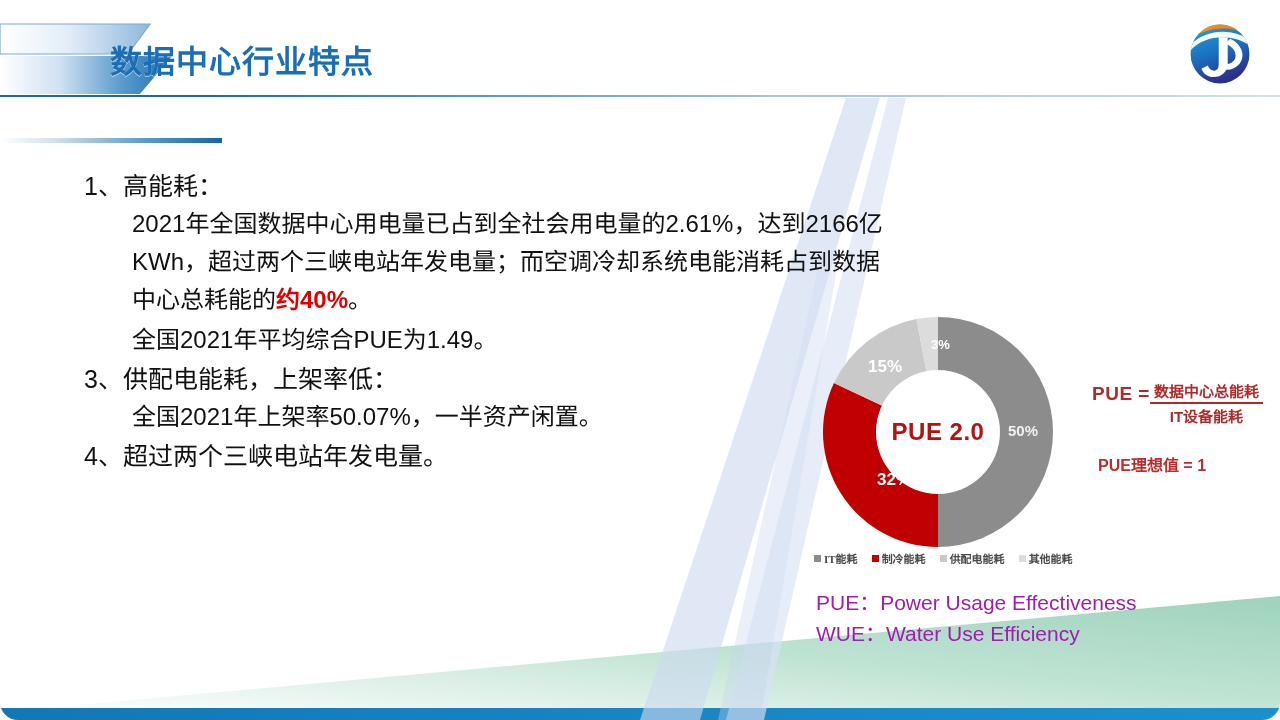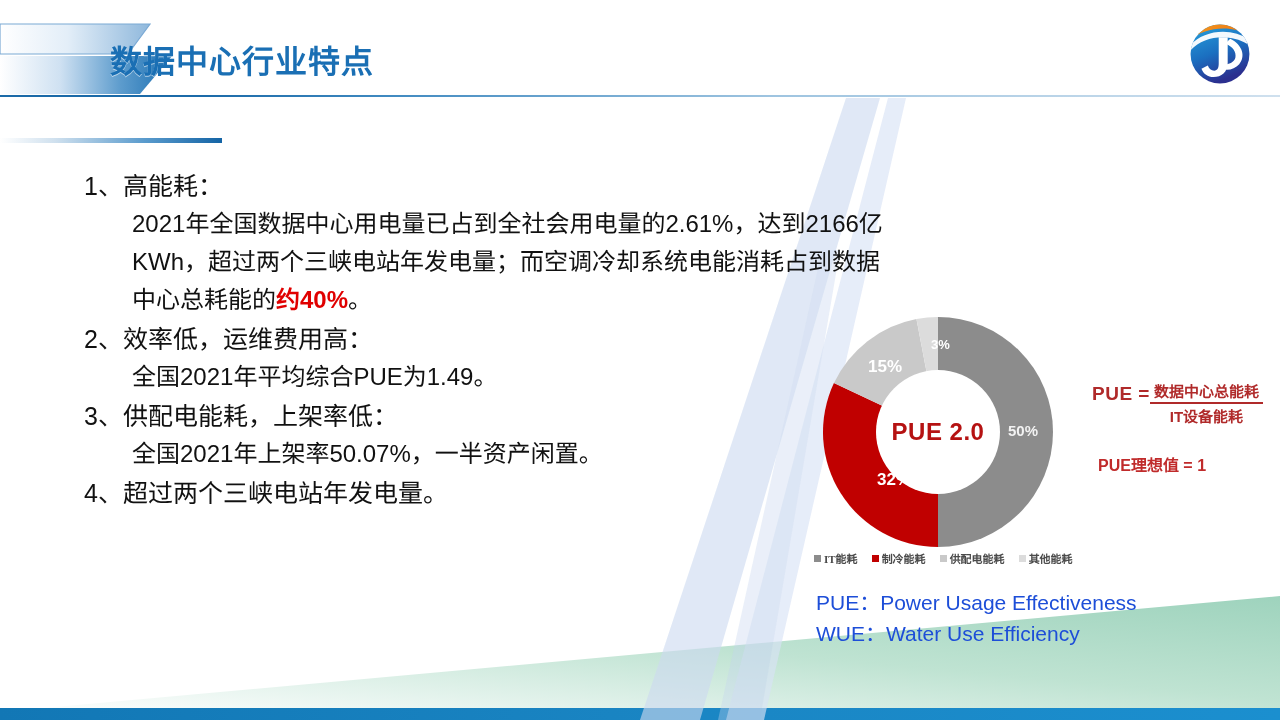--- a/index.html
+++ b/index.html
@@ -10,20 +10,21 @@
   }
   body {
     font-family: "Liberation Sans", "DejaVu Sans", sans-serif;
   }
   #slide {
     position: relative;
     width: 1280px;
     height: 720px;
     overflow: hidden;
     background: #ffffff;
+    border-radius: 18px;
   }
 
   
   .deco { position: absolute; pointer-events: none; }
 
   #diag-stripes {
     left: 0; top: 0; width: 1280px; height: 720px;
     z-index: 1;
   }
 
@@ -186,21 +187,21 @@
     color: #c02b2b;
     white-space: nowrap;
     z-index: 4;
   }
 
   
   #definitions {
     position: absolute;
     left: 816px; top: 588px;
     z-index: 5;
-    color: #1d4ed8;
+    color: #a21caf;
     font-size: 21px;
     line-height: 1.46;
     white-space: nowrap;
   }
 </style>
 </head>
 <body>
 
 <div id="slide">
 
@@ -283,23 +284,20 @@
 
     <div class="bullet">
       <span>1、</span><span>高能耗：</span>
     </div>
     <div class="sub-block">
       <div class="sub">2021年全国数据中心用电量已占到全社会用电量的2.61%，达到2166亿</div>
       <div class="sub">KWh，超过两个三峡电站年发电量；而空调冷却系统电能消耗占到数据</div>
       <div class="sub"><span>中心总耗能的</span><span class="hl-red">约40%</span><span>。</span></div>
     </div>
 
-    <div class="bullet">
-      <span>2、</span><span>效率低，运维费用高：</span>
-    </div>
     <div class="sub-block">
       <div class="sub">全国2021年平均综合PUE为1.49。</div>
     </div>
 
     <div class="bullet">
       <span>3、</span><span>供配电能耗，上架率低：</span>
     </div>
     <div class="sub-block">
       <div class="sub">全国2021年上架率50.07%，一半资产闲置。</div>
     </div>

